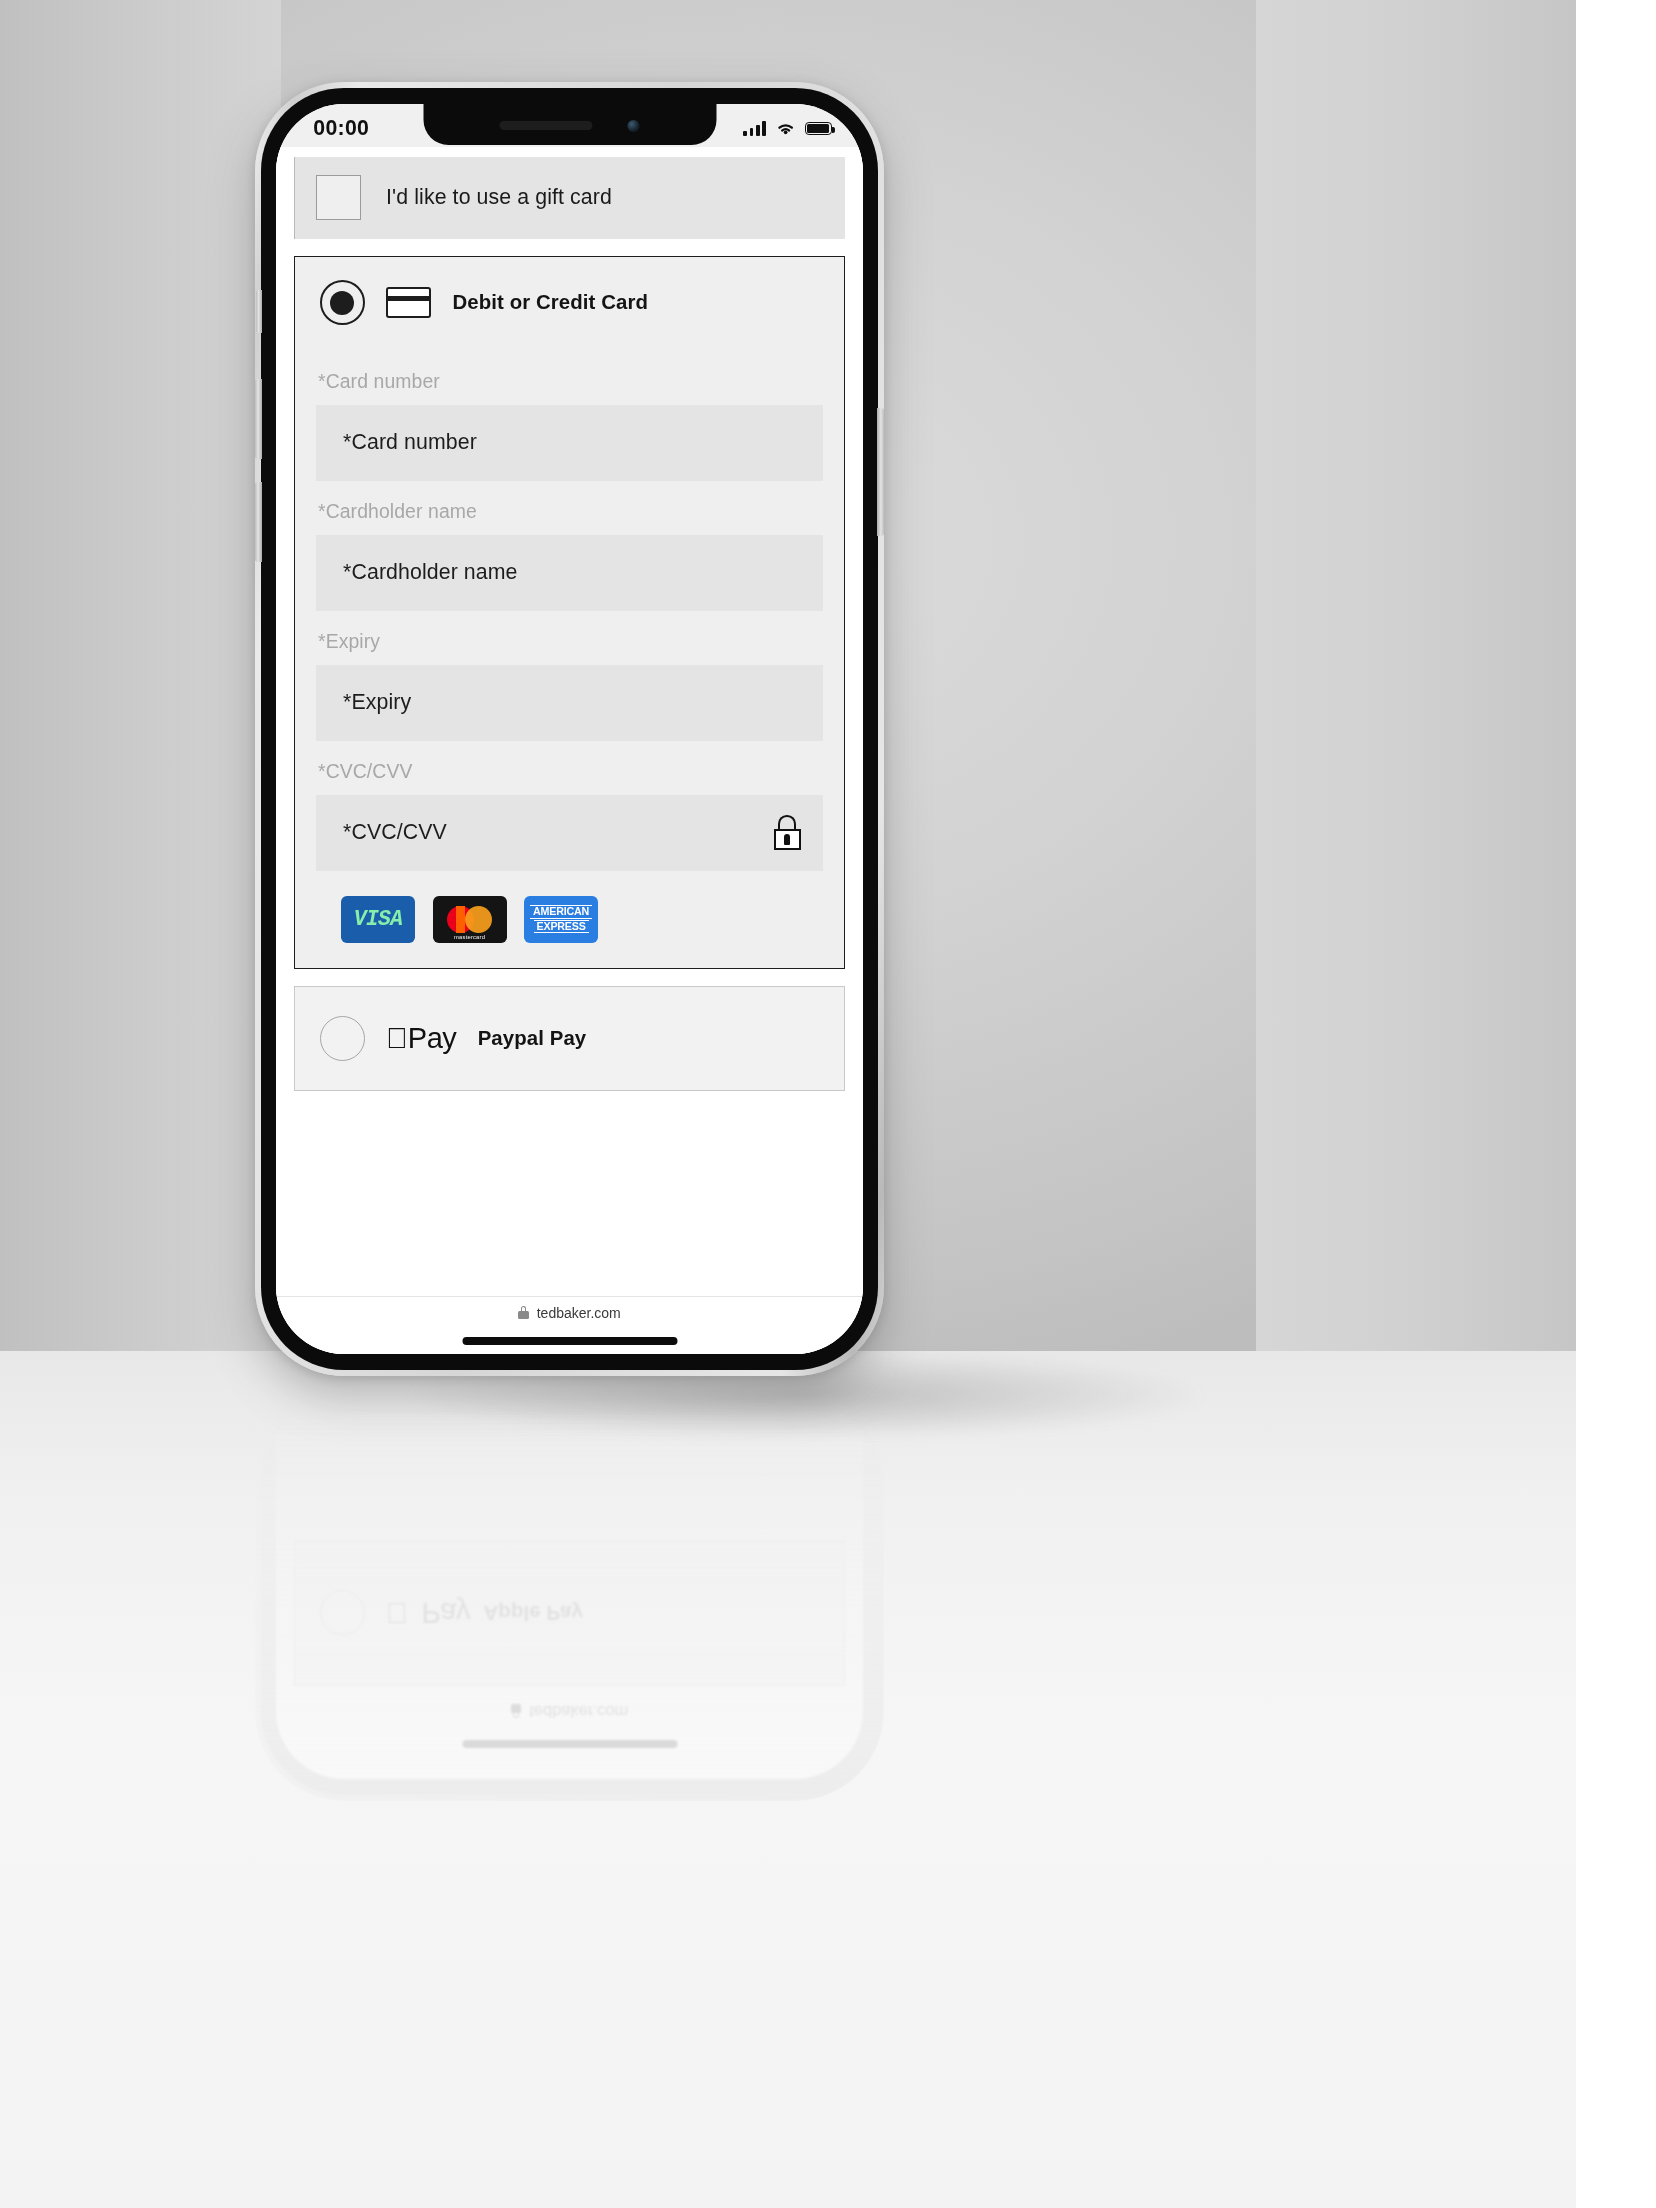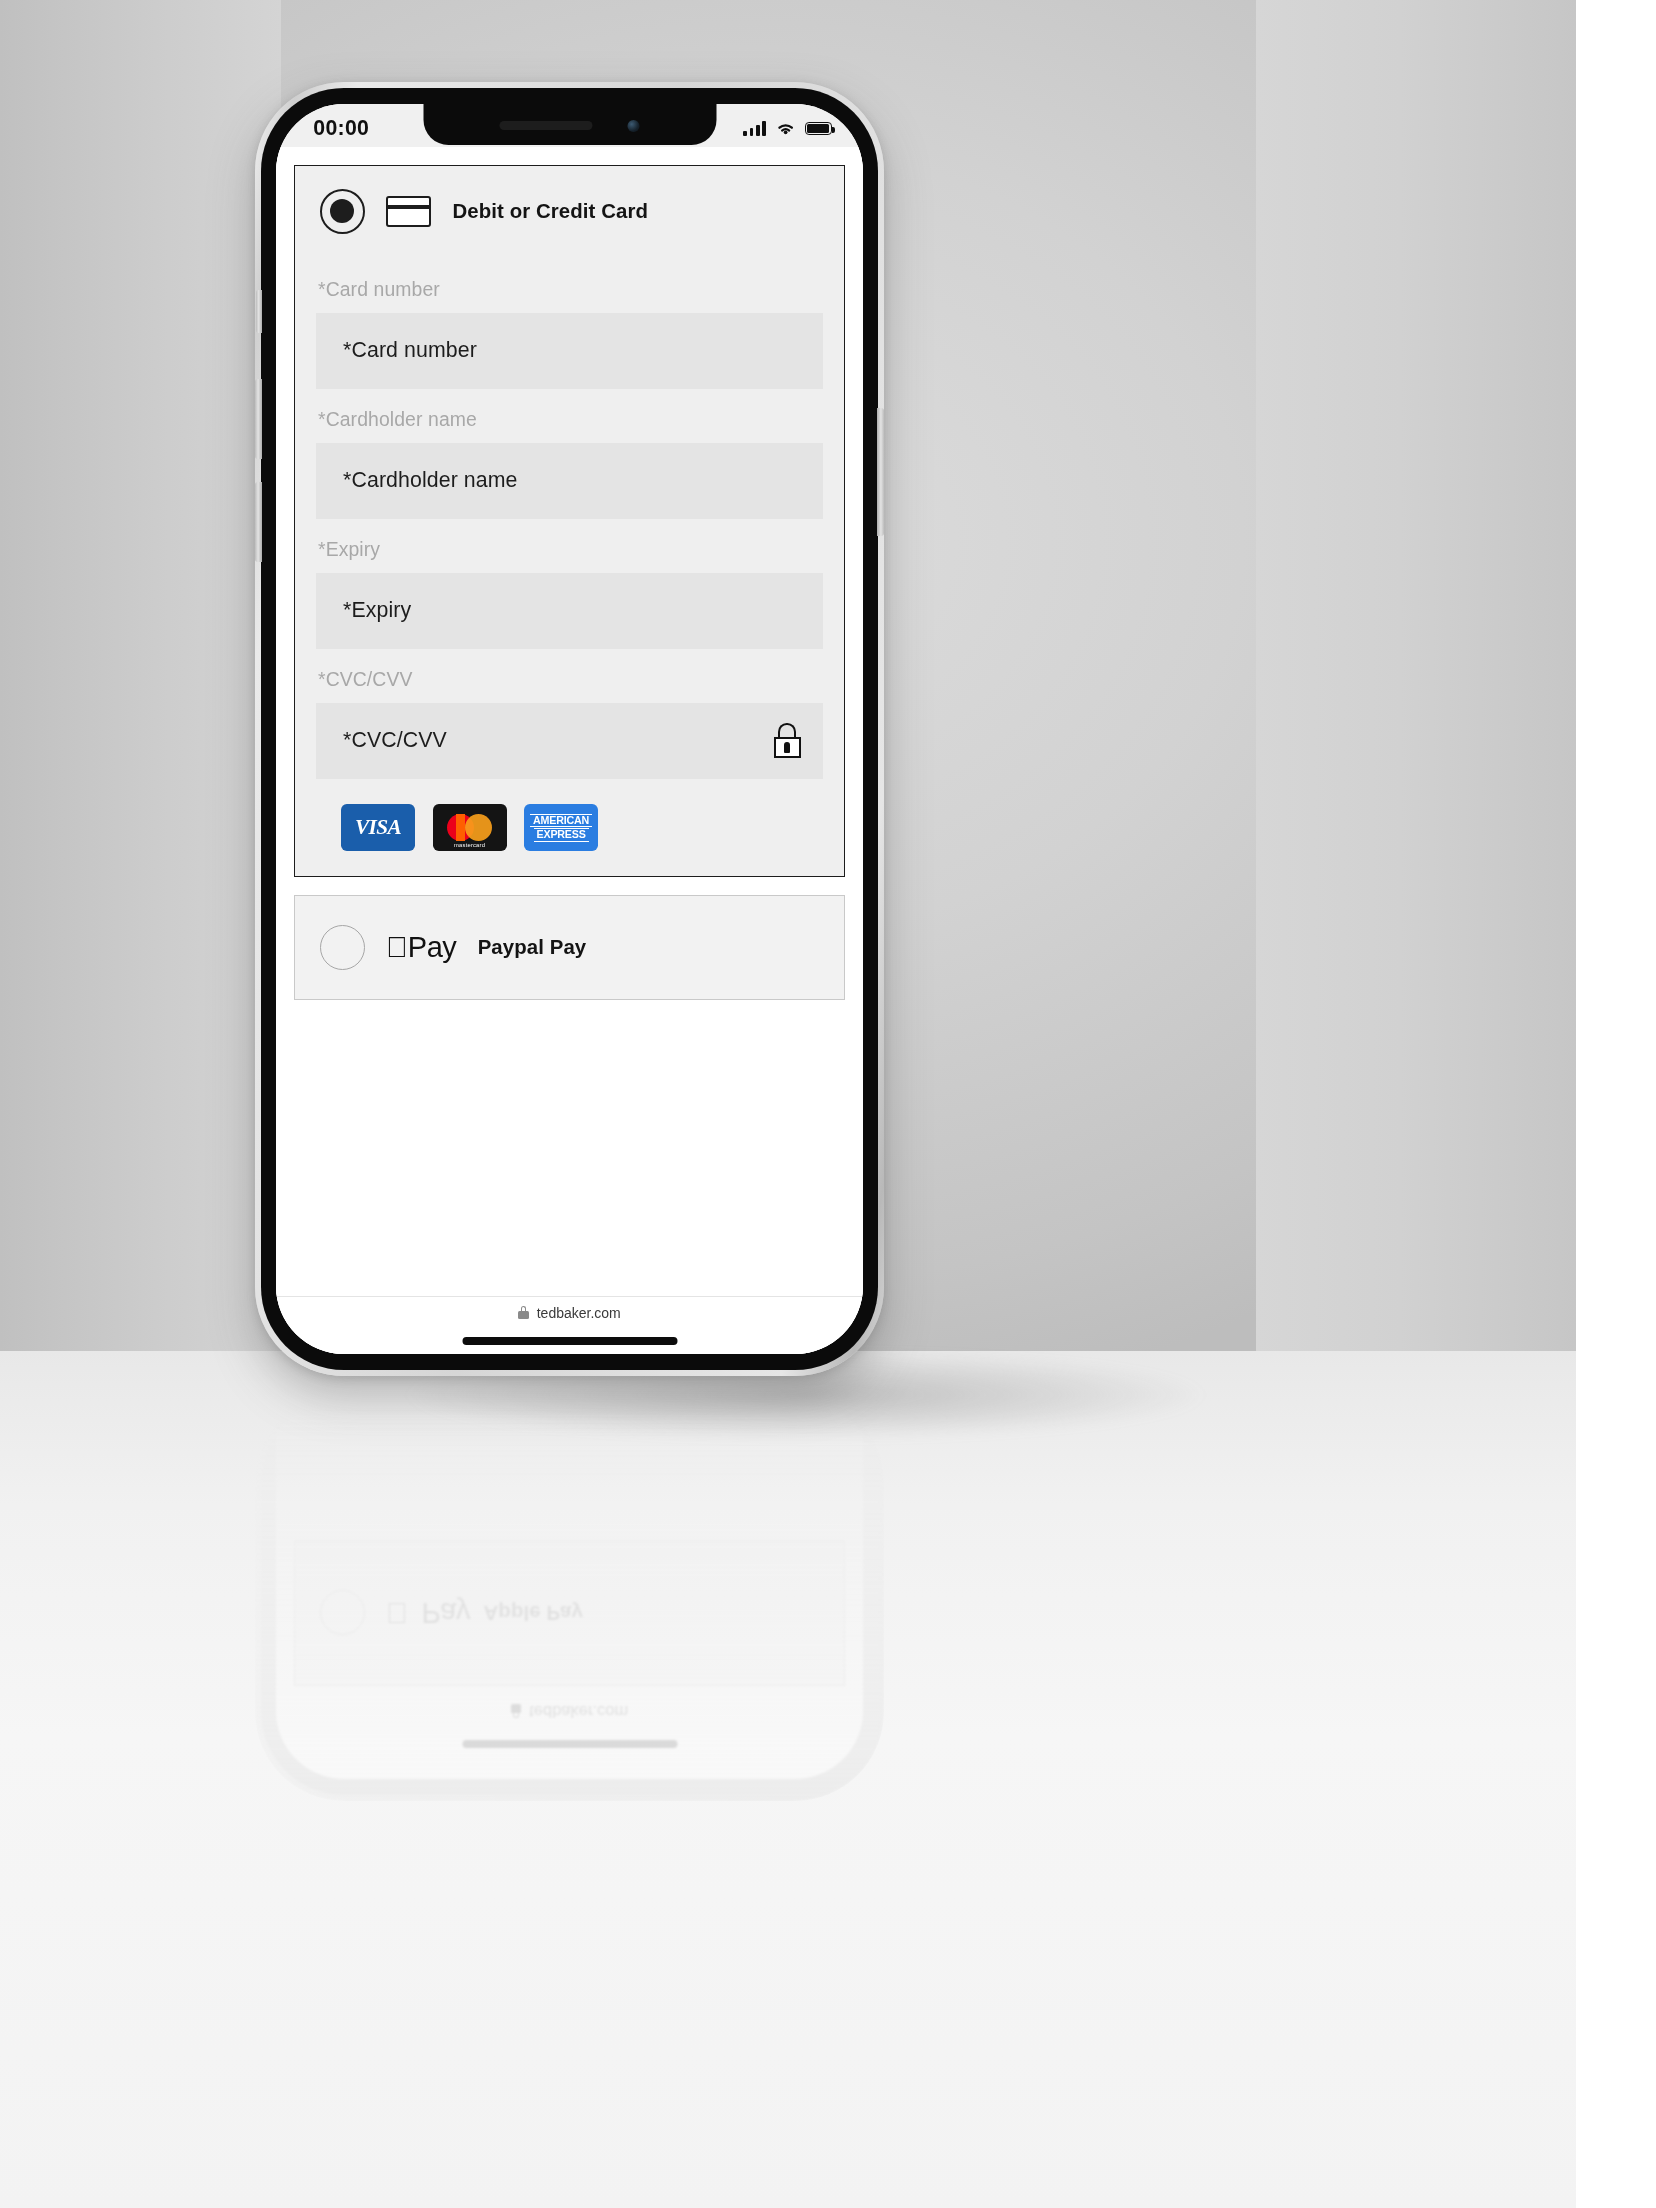--- a/index.html
+++ b/index.html
@@ -214,22 +214,22 @@
 
   
   .brands { display: flex; gap: 17.5px; padding: 21.3px 0 25px 25px; }
   .brand {
     width: 74px; height: 47px; border-radius: 5.8px;
     display: flex; align-items: center; justify-content: center;
     overflow: hidden; position: relative;
   }
   .brand-visa { background: #1a5eab; }
   .brand-visa span {
-    color: #ffffff; font-style: italic; font-weight: 700; font-size: 21.3px;
-    letter-spacing: -0.6px; font-family: Liberation Serif, serif;
+    color: #86efac; font-style: italic; font-weight: 700; font-size: 21.3px;
+    letter-spacing: -0.6px; font-family: Liberation Mono, monospace;
   }
   .brand-mc { background: #141414; }
   .mc-circles { position: relative; width: 45px; height: 27px; }
   .mc-circles i { position: absolute; top: 0; width: 27px; height: 27px; border-radius: 50%; }
   .mc-circles i.l { left: 0; background: #eb001b; }
   .mc-circles i.r { right: 0; background: #f79e1b; opacity: .92; }
   .mc-circles i.m { left: 8.7px; width: 9.7px; background: #ff5f00; border-radius: 0; }
   .mc-word { position: absolute; bottom: 2.9px; left: 0; right: 0; text-align: center;
              color: #fff; font-size: 5.8px; letter-spacing: 0.2px; }
   .brand-amex { background: #2a7de1; display: flex; flex-direction: column;
@@ -344,20 +344,24 @@
         </div>
 
         <div class="notch">
           <div class="speaker"></div>
           <div class="frontcam"></div>
         </div>
 
         <div class="page">
           <div class="content">
 
+            <div class="giftcard-row">
+              <div class="chk"></div>
+              <div class="giftcard-label">I'd like to use a gift card</div>
+            </div>
 
             <div class="pay-panel selected">
               <div class="pay-head">
                 <div class="radio">
                   <div class="dot"></div>
                 </div>
                 <div class="card-glyph"></div>
                 <div class="pay-title">Debit or Credit Card</div>
               </div>
 

